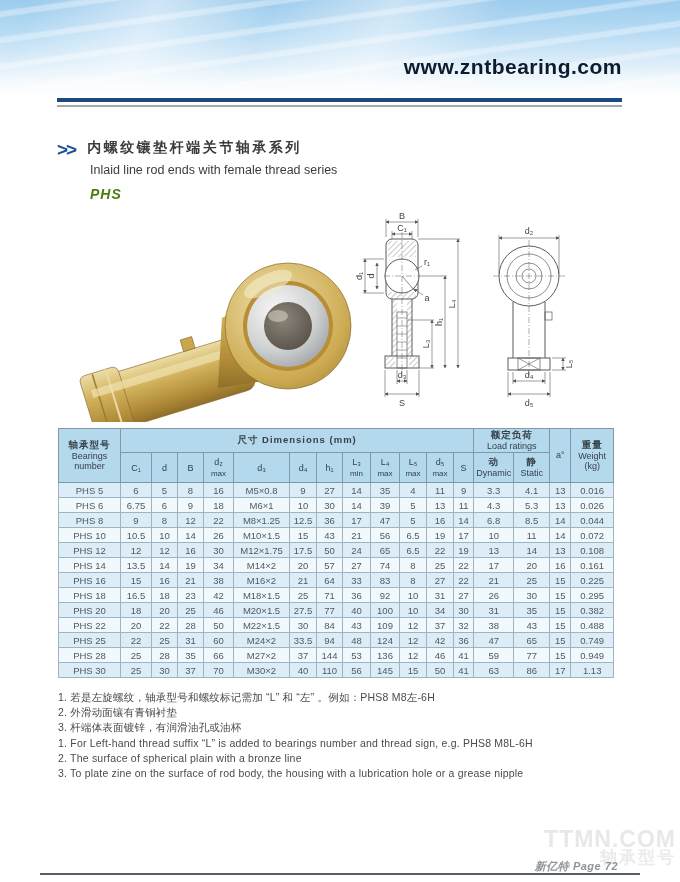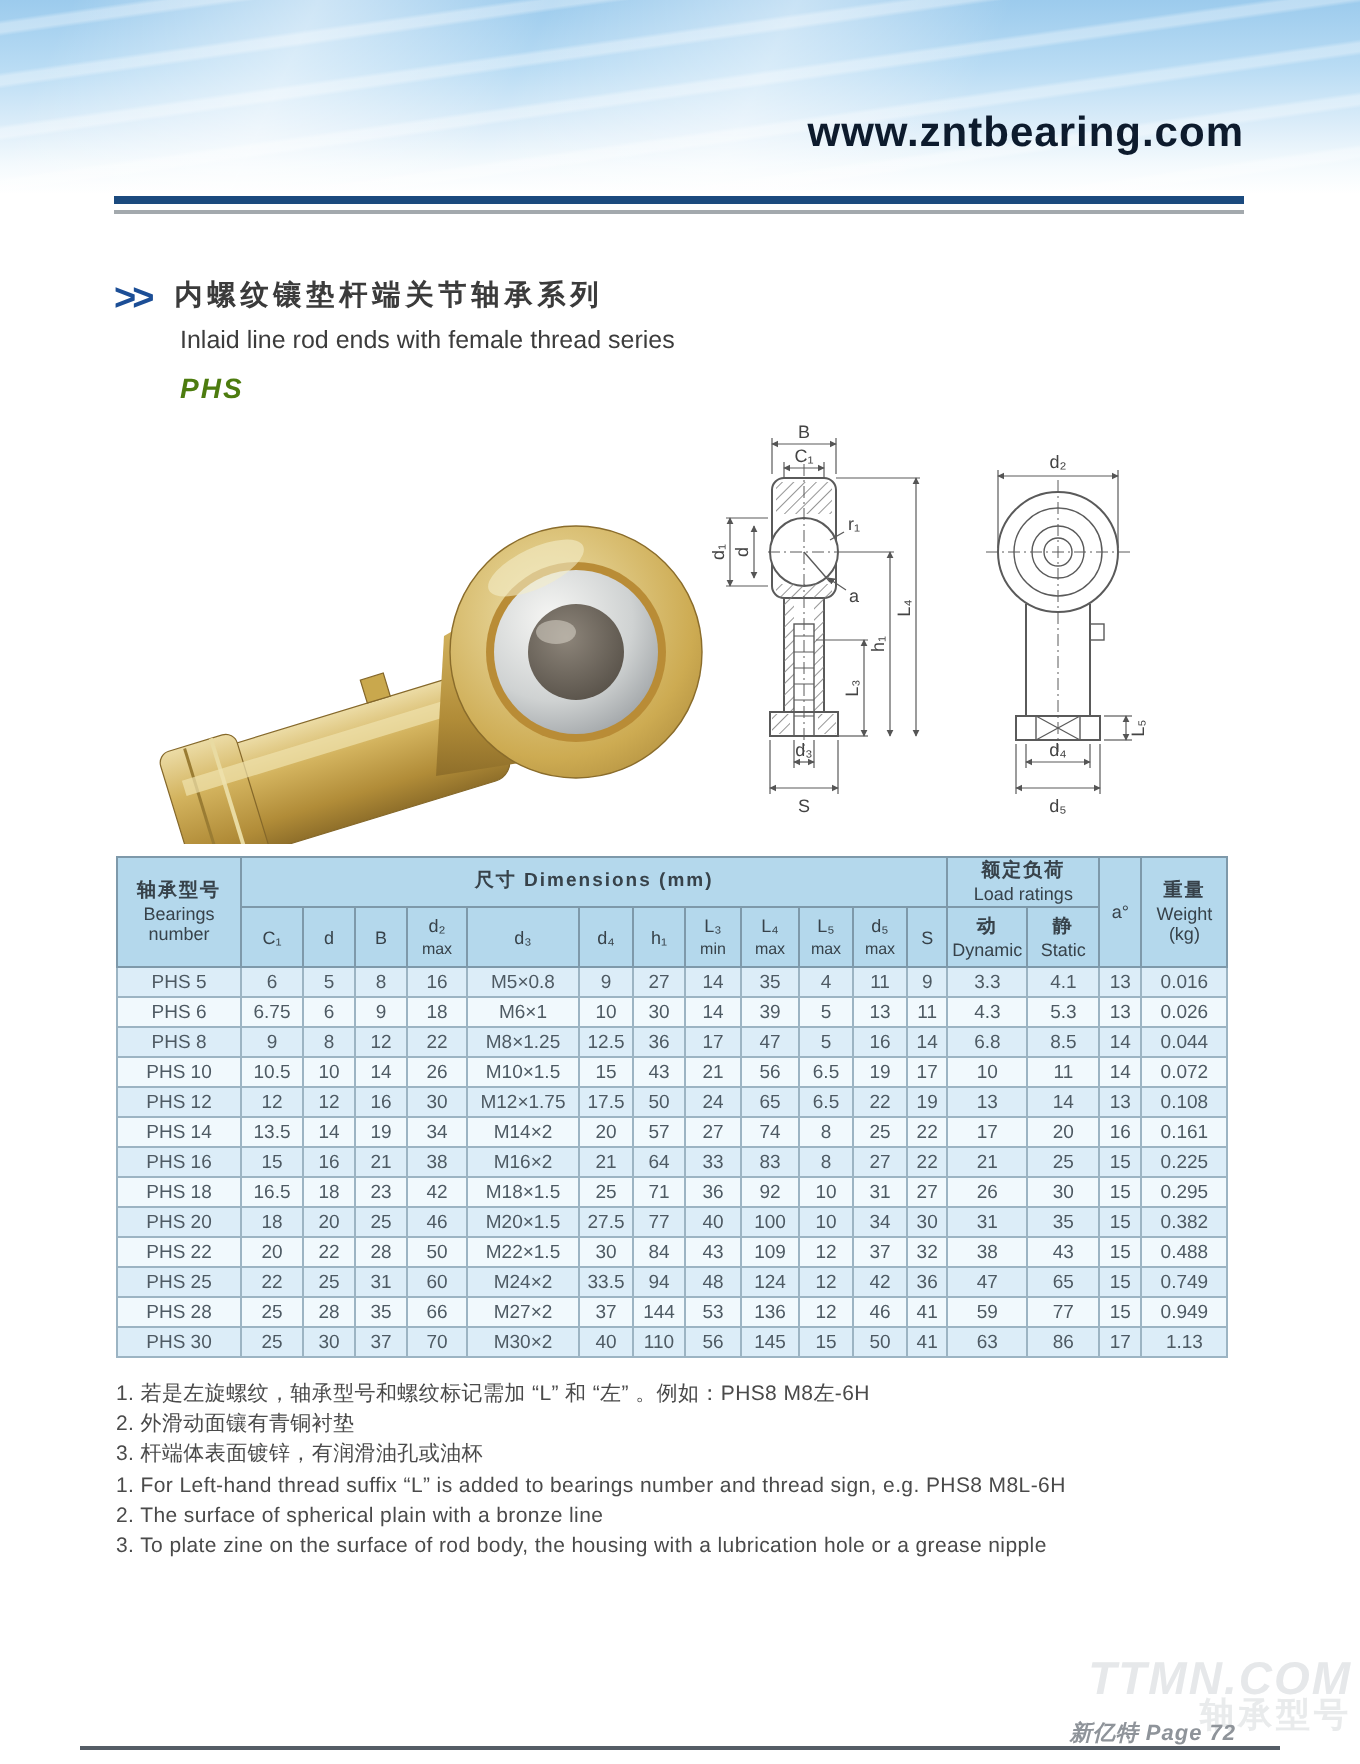--- a/index.html
+++ b/index.html
@@ -45,21 +45,21 @@
   table.dims tbody tr:nth-child(odd) td { background:#dcedf8; }
   table.dims tbody tr:nth-child(even) td { background:#f1f9fd; }
   .grouprow th { height:20px; }
   .subrow th { height:30px; }
 
   
   .notes { position:absolute; left:58px; top:690px; font-size:10.5px; color:#4a4a4a; line-height:1.45; letter-spacing:.2px; }
 
   
   .watermark { position:absolute; right:4px; top:828px; text-align:right; line-height:1; }
-  .wm1 { font-size:23px; font-weight:bold; font-style:italic; color:#e6e8ea; letter-spacing:1px; }
+  .wm1 { font-size:23px; font-weight:bold; color:#e6e8ea; letter-spacing:1px; }
   .wm2 { font-size:17px; font-weight:bold; color:#e9ebec; margin-top:-2px; letter-spacing:2px; }
   .page-label { position:absolute; right:62px; top:859px; font-size:11px; font-style:italic; color:#8f949a; letter-spacing:.5px;font-weight:bold; }
   .bottom-rule { position:absolute; left:40px; top:873px; width:600px; height:2px; background:#555d66; }
 </style>
 </head>
 <body>
 
 <div class="page">
 
   <div class="sky">

